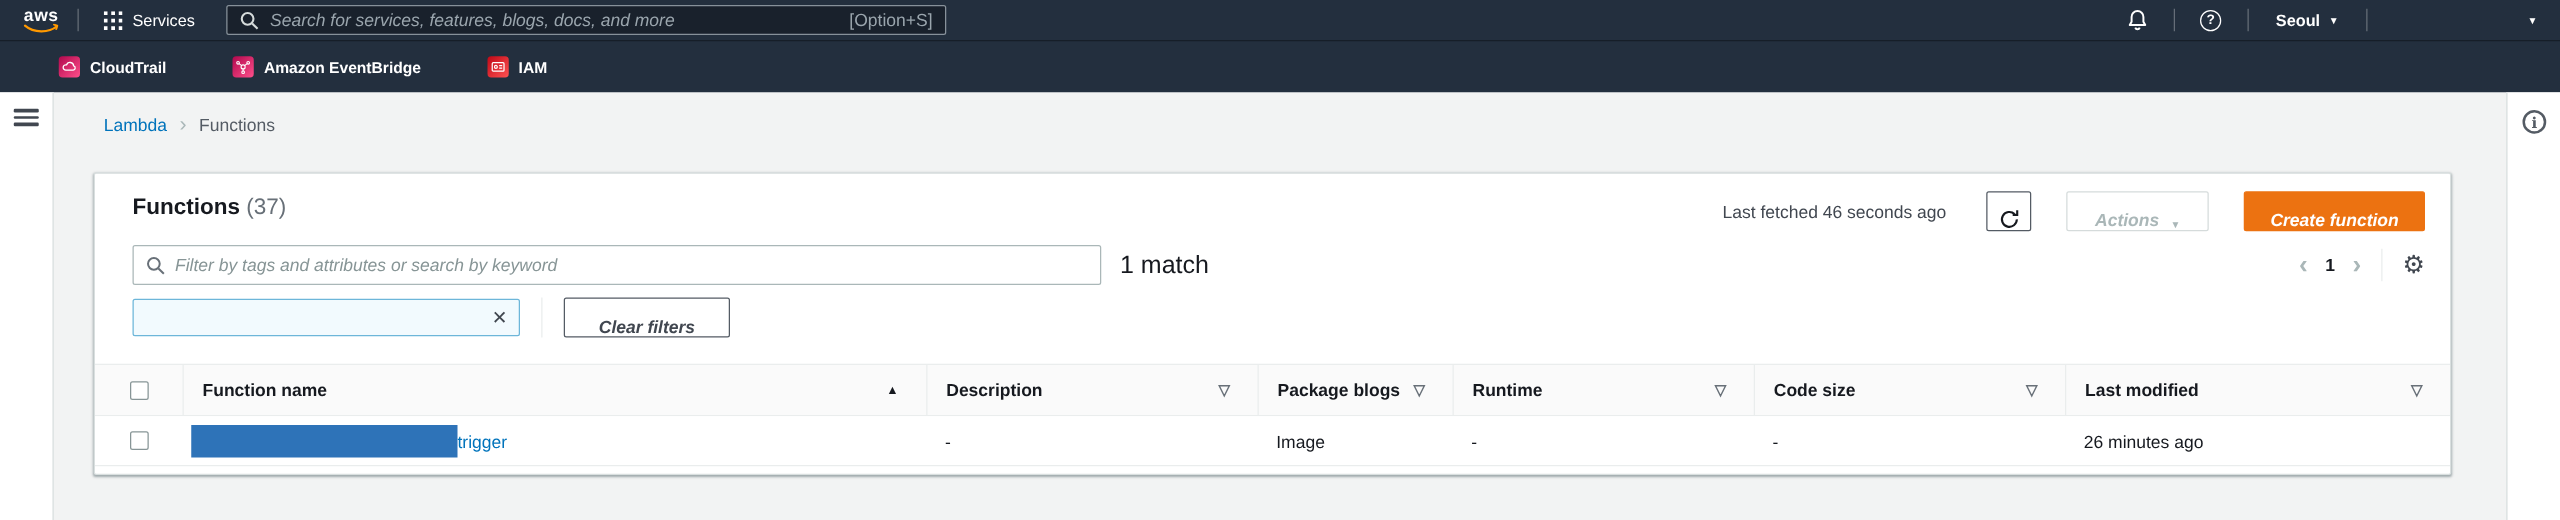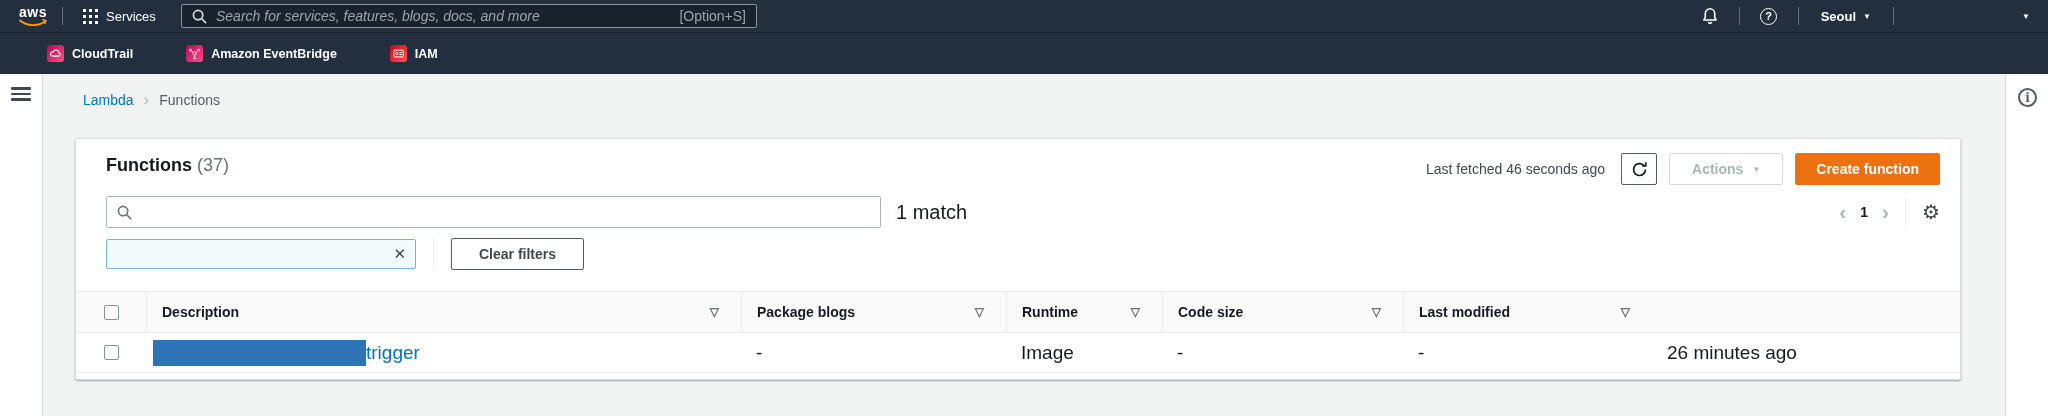--- a/index.html
+++ b/index.html
@@ -53,24 +53,24 @@
   .crumb-link { color:#0073bb; cursor:pointer; }
   .crumb-sep { color:#aab7b8; font-size:17px; line-height:14px; }
   .crumb-current { color:#545b64; }
 
   
   .card { position:absolute; left:75px; top:64px; width:1886px; height:242px; background:#fff;
     border:1px solid #d9dfdf; border-radius:2px; box-shadow:0 1px 2px rgba(0,28,36,.35); }
   .card-title { position:absolute; left:30px; top:16px; font-size:18px; color:#16191f; }
   .card-title .t-bold { font-weight:bold; }
   .card-title .t-count { color:#687078; font-weight:normal; }
-  .head-right { position:absolute; right:20px; top:14px; height:32px; display:flex; align-items:center; gap:12px; }
+  .head-right { position:absolute; right:20px; top:14px; height:32px; display:flex; align-items:center; gap:28px; }
   .fetched { color:#414750; font-size:14px; margin-right:4px; }
-  .btn { height:32px; border-radius:2px; display:flex; align-items:center; justify-content:center;
-    font-size:14px; font-weight:bold; cursor:pointer; background:#fff; }
+  .btn { height:32px; border-radius:2px; display:flex; align-items:flex-end; justify-content:center;
+    font-size:14px; font-weight:bold; cursor:pointer; background:#fff;font-style:italic; }
   .btn-refresh { width:36px; border:1px solid #545b64; }
   .btn-disabled { border:1px solid #d5dbdb; color:#aab7b8; padding:0 22px; gap:9px; cursor:default; }
   .btn-disabled .caret { color:#aab7b8; }
   .btn-primary { background:#ec7211; border:1px solid #ec7211; color:#fff; padding:0 20px; }
 
   .filter-input { position:absolute; left:30px; top:57px; width:775px; height:32px; border:1px solid #aab7b8;
     border-radius:2px; background:#fff; display:flex; align-items:center; padding:0 10px; }
   .filter-input svg { margin-right:8px; flex:0 0 auto; }
   .filter-input input { flex:1; border:none; outline:none; font-family:"Liberation Sans", sans-serif;
     font-size:14px; font-style:italic; color:#16191f; }
@@ -91,21 +91,21 @@
   
   .thead, .trow { position:absolute; left:0; width:1884px; display:grid;
     grid-template-columns:70px 595px 265px 156px 241px 249px 1fr; align-items:center; }
   .thead { top:152px; height:42px; background:#fafafa; border-top:1px solid #eaeded; border-bottom:1px solid #eaeded; }
   .th { height:100%; display:flex; align-items:center; justify-content:space-between; padding:0 22px 0 15px;
     font-size:14px; font-weight:bold; color:#16191f; border-left:1px solid #eaeded; cursor:pointer; }
   .th:first-child { border-left:none; justify-content:center; padding:0; }
   .sort-asc { font-size:10px; color:#16191f; }
   .filter-tri { font-size:12px; color:#687078; }
   .trow { top:194px; height:40px; background:#fff; border-bottom:1px solid #eaeded; }
-  .td { padding:0 15px; font-size:19px; color:#16191f; }
+  .td { padding:0 15px; font-size:14px; color:#16191f; }
   .td-check { display:flex; justify-content:center; padding:0; }
   .checkbox { width:15px; height:15px; border:1px solid #879596; border-radius:2px; background:#fff; cursor:pointer; }
   .td-name { padding:0 0 0 7px; display:flex; align-items:center; }
   .redaction { width:213px; height:26px; background:#2e73b8; display:inline-block; }
   .fn-link { color:#0073bb; cursor:pointer; }
 </style>
 </head>
 <body>
 
 <div id="page">
@@ -252,20 +252,21 @@
         <div class="btn btn-primary">
           <span>Create function</span>
         </div>
       </div>
 
       <div class="filter-input">
         <svg width="15" height="15" viewBox="0 0 16 16">
           <circle cx="6.5" cy="6.5" r="5" fill="none" stroke="#687078" stroke-width="1.7"></circle>
           <line x1="10.4" y1="10.4" x2="15" y2="15" stroke="#687078" stroke-width="1.7"></line>
         </svg>
+        <input type="text" placeholder="Filter by tags and attributes or search by keyword" style="">
       </div>
       <div class="match-count">1 match</div>
 
       <div class="pager">
         <span class="page-arrow">‹</span>
         <span class="page-num">1</span>
         <span class="page-arrow">›</span>
         <span class="pager-sep"></span>
         <span class="gear">⚙</span>
       </div>
@@ -276,20 +277,24 @@
       <div class="token-sep"></div>
       <div class="btn btn-clear">
         <span>Clear filters</span>
       </div>
 
       <div class="thead">
         <div class="th">
           <span class="checkbox"></span>
         </div>
         <div class="th">
+          <span>Function name</span>
+          <span class="sort-asc">▲</span>
+        </div>
+        <div class="th">
           <span>Description</span>
           <span class="filter-tri">▽</span>
         </div>
         <div class="th">
           <span>Package blogs</span>
           <span class="filter-tri">▽</span>
         </div>
         <div class="th">
           <span>Runtime</span>
           <span class="filter-tri">▽</span>

